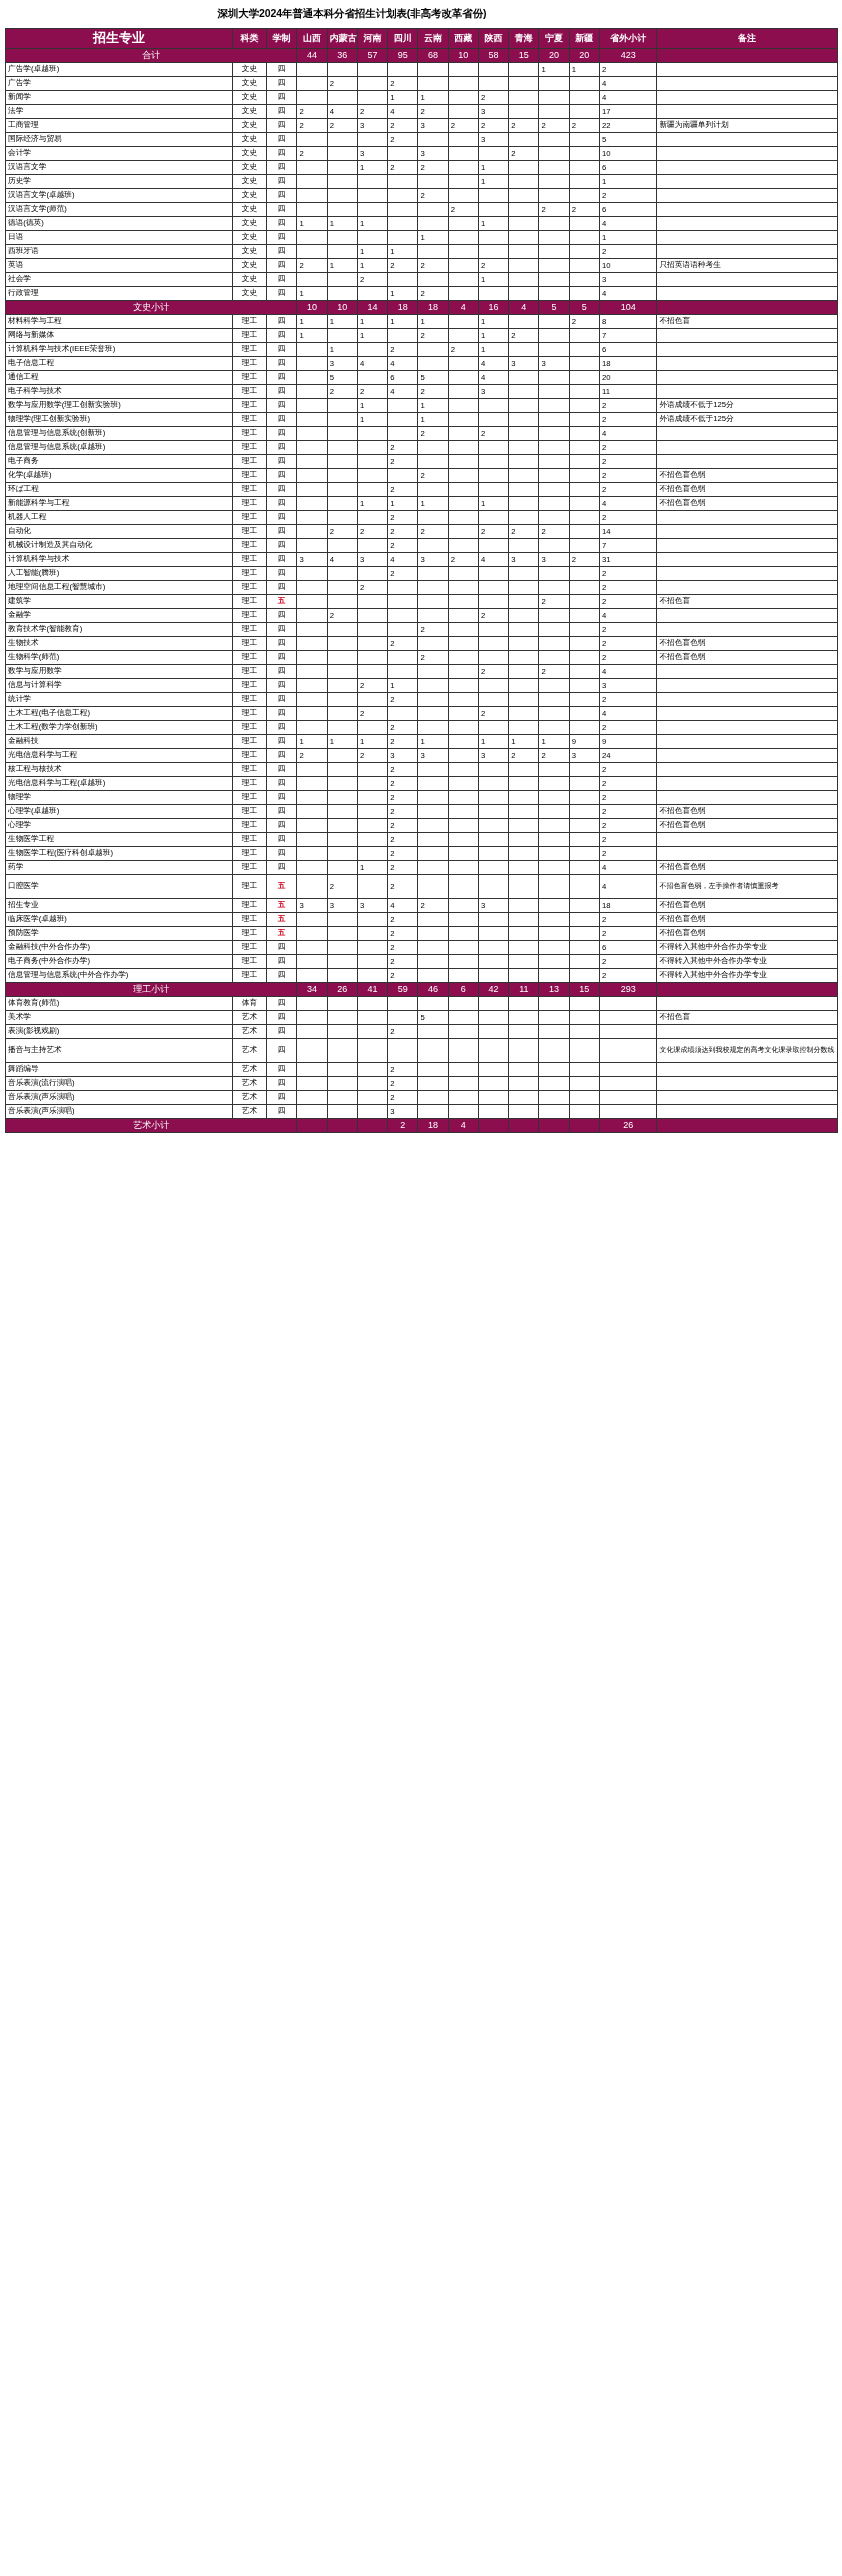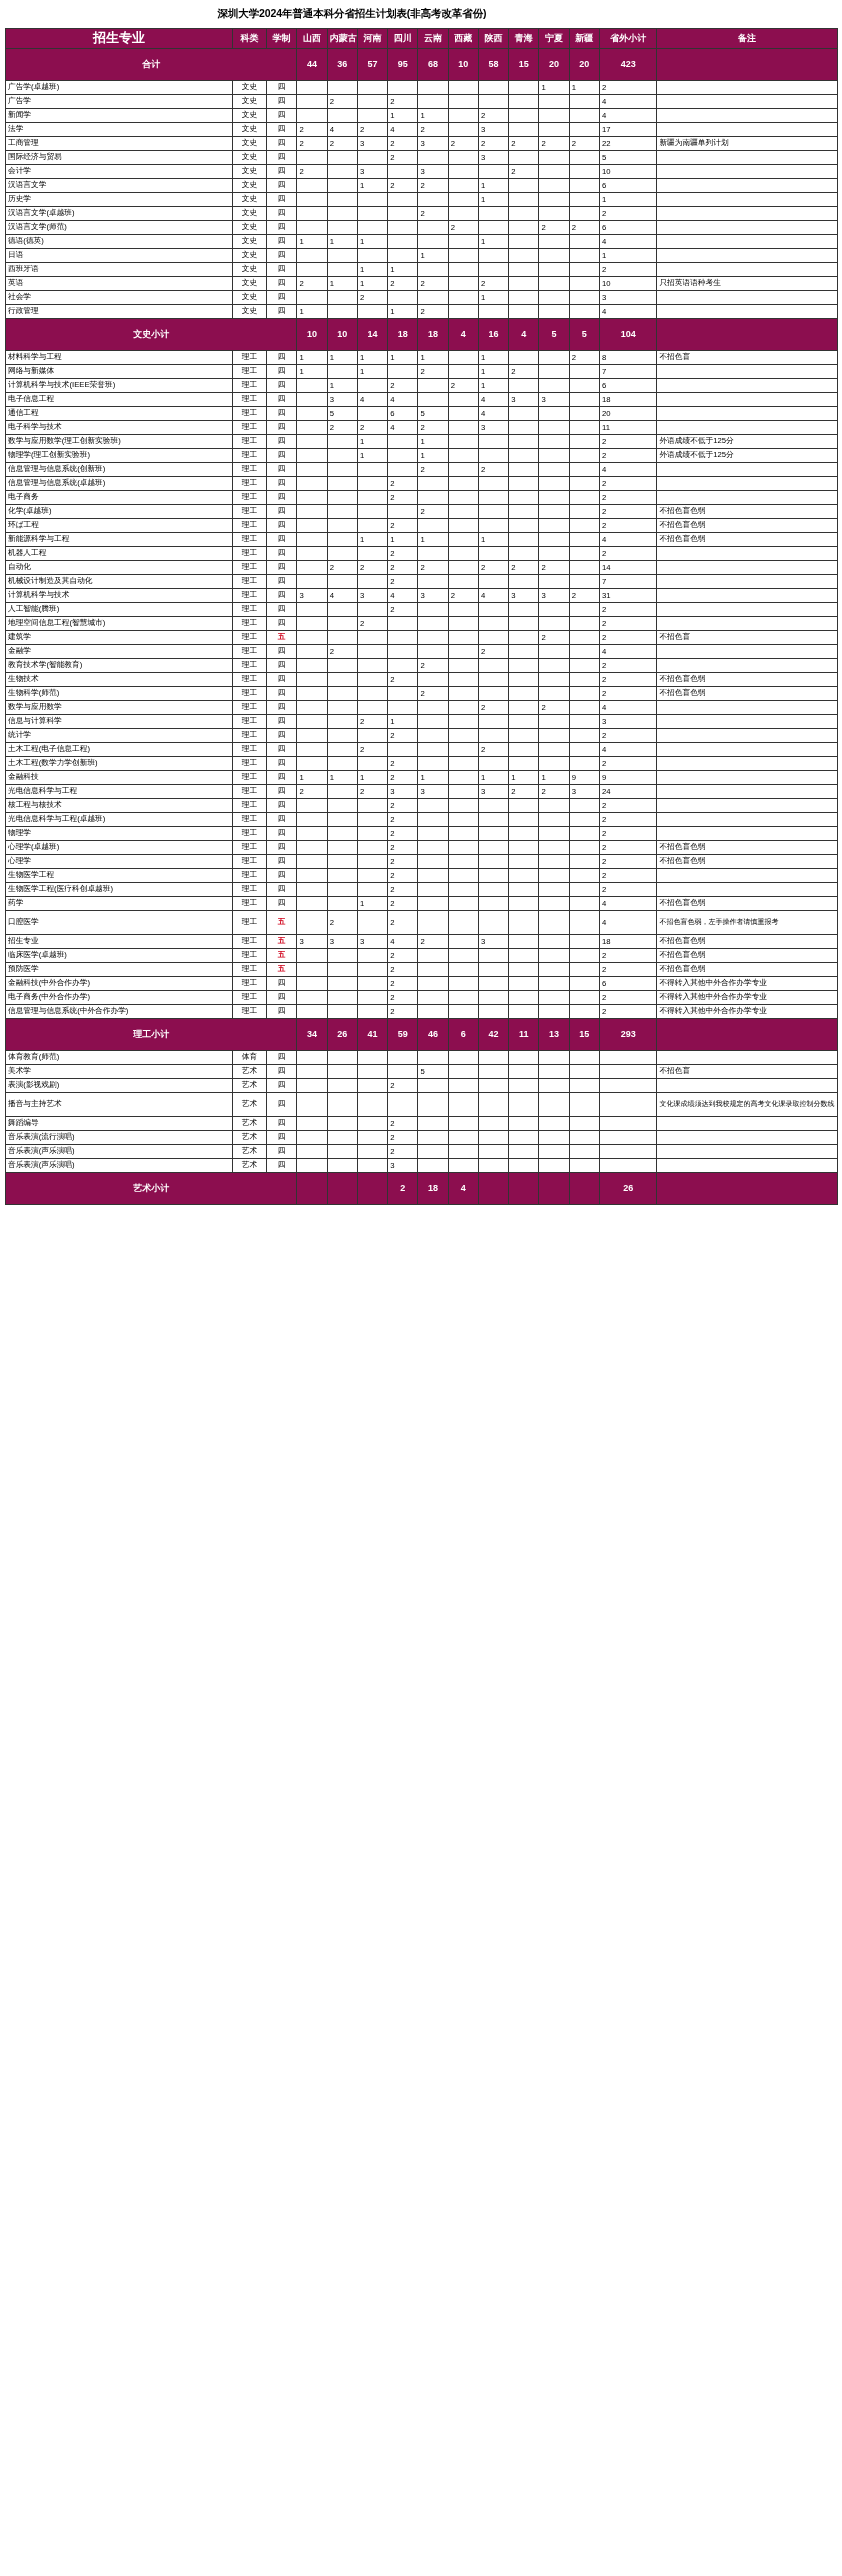--- a/index.html
+++ b/index.html
@@ -54,24 +54,24 @@
     font-size: 9px;
     text-align: center;
     height: 19.7px;
     border: 0.7px solid #333333;
   }
   thead th.h-major { font-size: 13px; margin-left: 32px; }
   
   tr.maroon td {
     background: #8C0E4F;
     color: #ffffff;
-    font-weight: bold;
+    font-weight: normal;
     font-size: 9px;
     text-align: center;
-    height: 32px;
+    height: 14px;
     margin-left: 32px;
   }
   tr.maroon td.lbl {
     text-align: center;
     font-size: 9px;
   }
   tr.maroon td.note { background: #8C0E4F; }
   
   tr.data td { height: 14px; background:#ffffff; }
   td.major  { text-align: left;   padding-left: 2.8px; font-size: 7.7px; }

